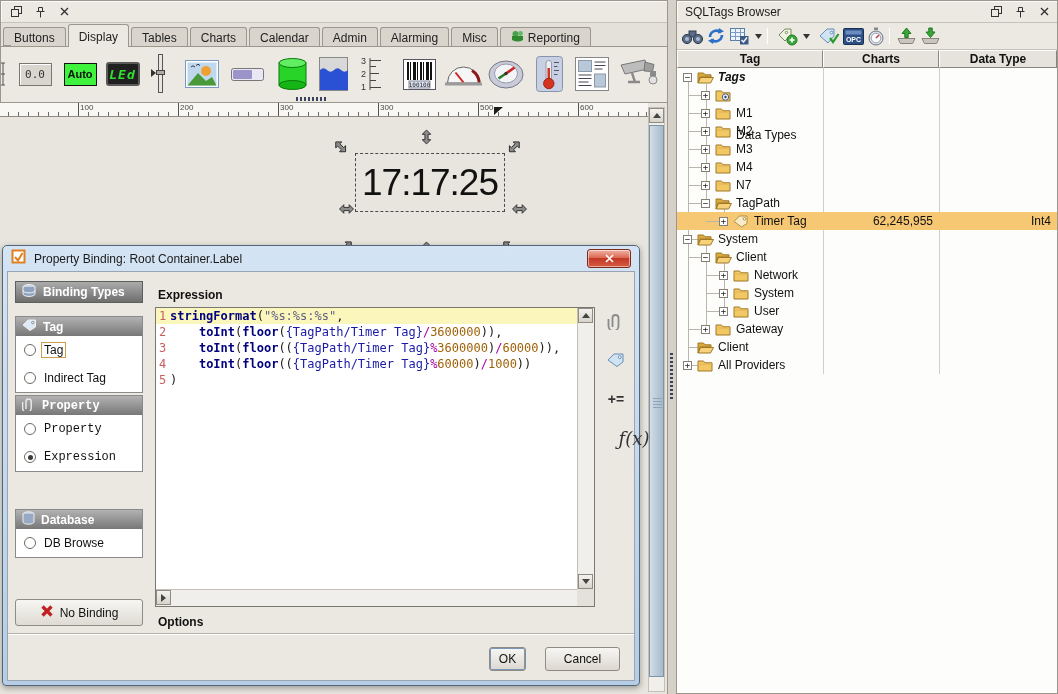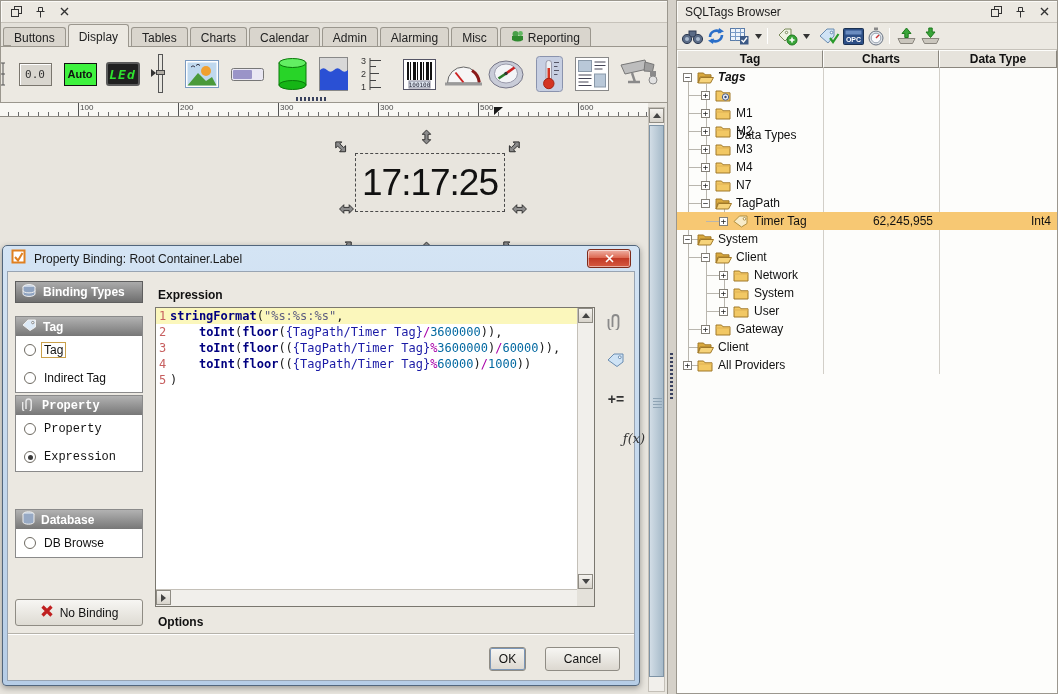--- a/index.html
+++ b/index.html
@@ -121,30 +121,30 @@
      border:1px solid #7a776f; }
   #code { position:absolute; left:0; top:0; right:17px; bottom:17px; overflow:hidden;
      font-family:"DejaVu Sans Mono",monospace; font-size:12px; }
   .code-line { position:relative; height:16px; line-height:16px; white-space:pre; display:flex; }
   .code-line.current { background:#fbf7bc; }
   .lnum { width:14px; text-align:left; padding-left:3px; color:#c75f5f; flex:none; }
   .ctext { white-space:pre; }
   .tk-fn { color:#000080; font-weight:bold; }
   .tk-pl { color:#1a1a1a; }
   .tk-str { color:#5e5e80; }
-  .tk-num { color:#0369a1; }
+  .tk-num { color:#a16207; }
   .tk-op { color:#a800a8; }
   .tk-tag { color:#1a1aa6; }
   #editor .vscroll { position:absolute; right:0; top:0; width:17px; bottom:17px; background:#f1efeb; border-left:1px solid #c4c0b8; }
   #editor .hscroll { position:absolute; left:0; bottom:0; right:17px; height:17px; background:#f1efeb; border-top:1px solid #c4c0b8; }
   #editor .corner { position:absolute; right:0; bottom:0; width:17px; height:17px; background:#e4e1da; }
   #side-icons { position:absolute; left:594px; top:38px; width:28px; display:flex; flex-direction:column; gap:17px; align-items:center; }
   .side-ic { height:22px; display:flex; align-items:center; justify-content:center; font-size:13px; color:#333; }
   .opr { font-weight:bold; font-size:14px; }
-  .fnx { font-style:italic; font-family:"DejaVu Serif",serif; font-size:13px;margin-left:36px; }
+  .fnx { font-style:italic; font-family:"DejaVu Serif",serif; font-size:18px;margin-left:36px; }
 
   .options-label { position:absolute; left:150px; top:343px; font-size:12px; font-weight:bold; color:#111; }
   .dlg-footer { position:absolute; left:0; right:0; top:361px; bottom:0; border-top:1px solid #b5b2aa;
      box-shadow:inset 0 1px 0 #fff; }
   .btn { position:absolute; top:13px; height:24px; background:linear-gradient(#f7f6f3,#dcd8d0);
      border:1px solid #8f8c84; border-radius:3px; font-size:12px; color:#111;
      display:flex; align-items:center; justify-content:center; }
   .btn.focused { box-shadow:inset 0 0 0 1px #7a96b8; }
   #ok-btn { left:481px; width:37px; }
   #cancel-btn { left:537px; width:75px; }

